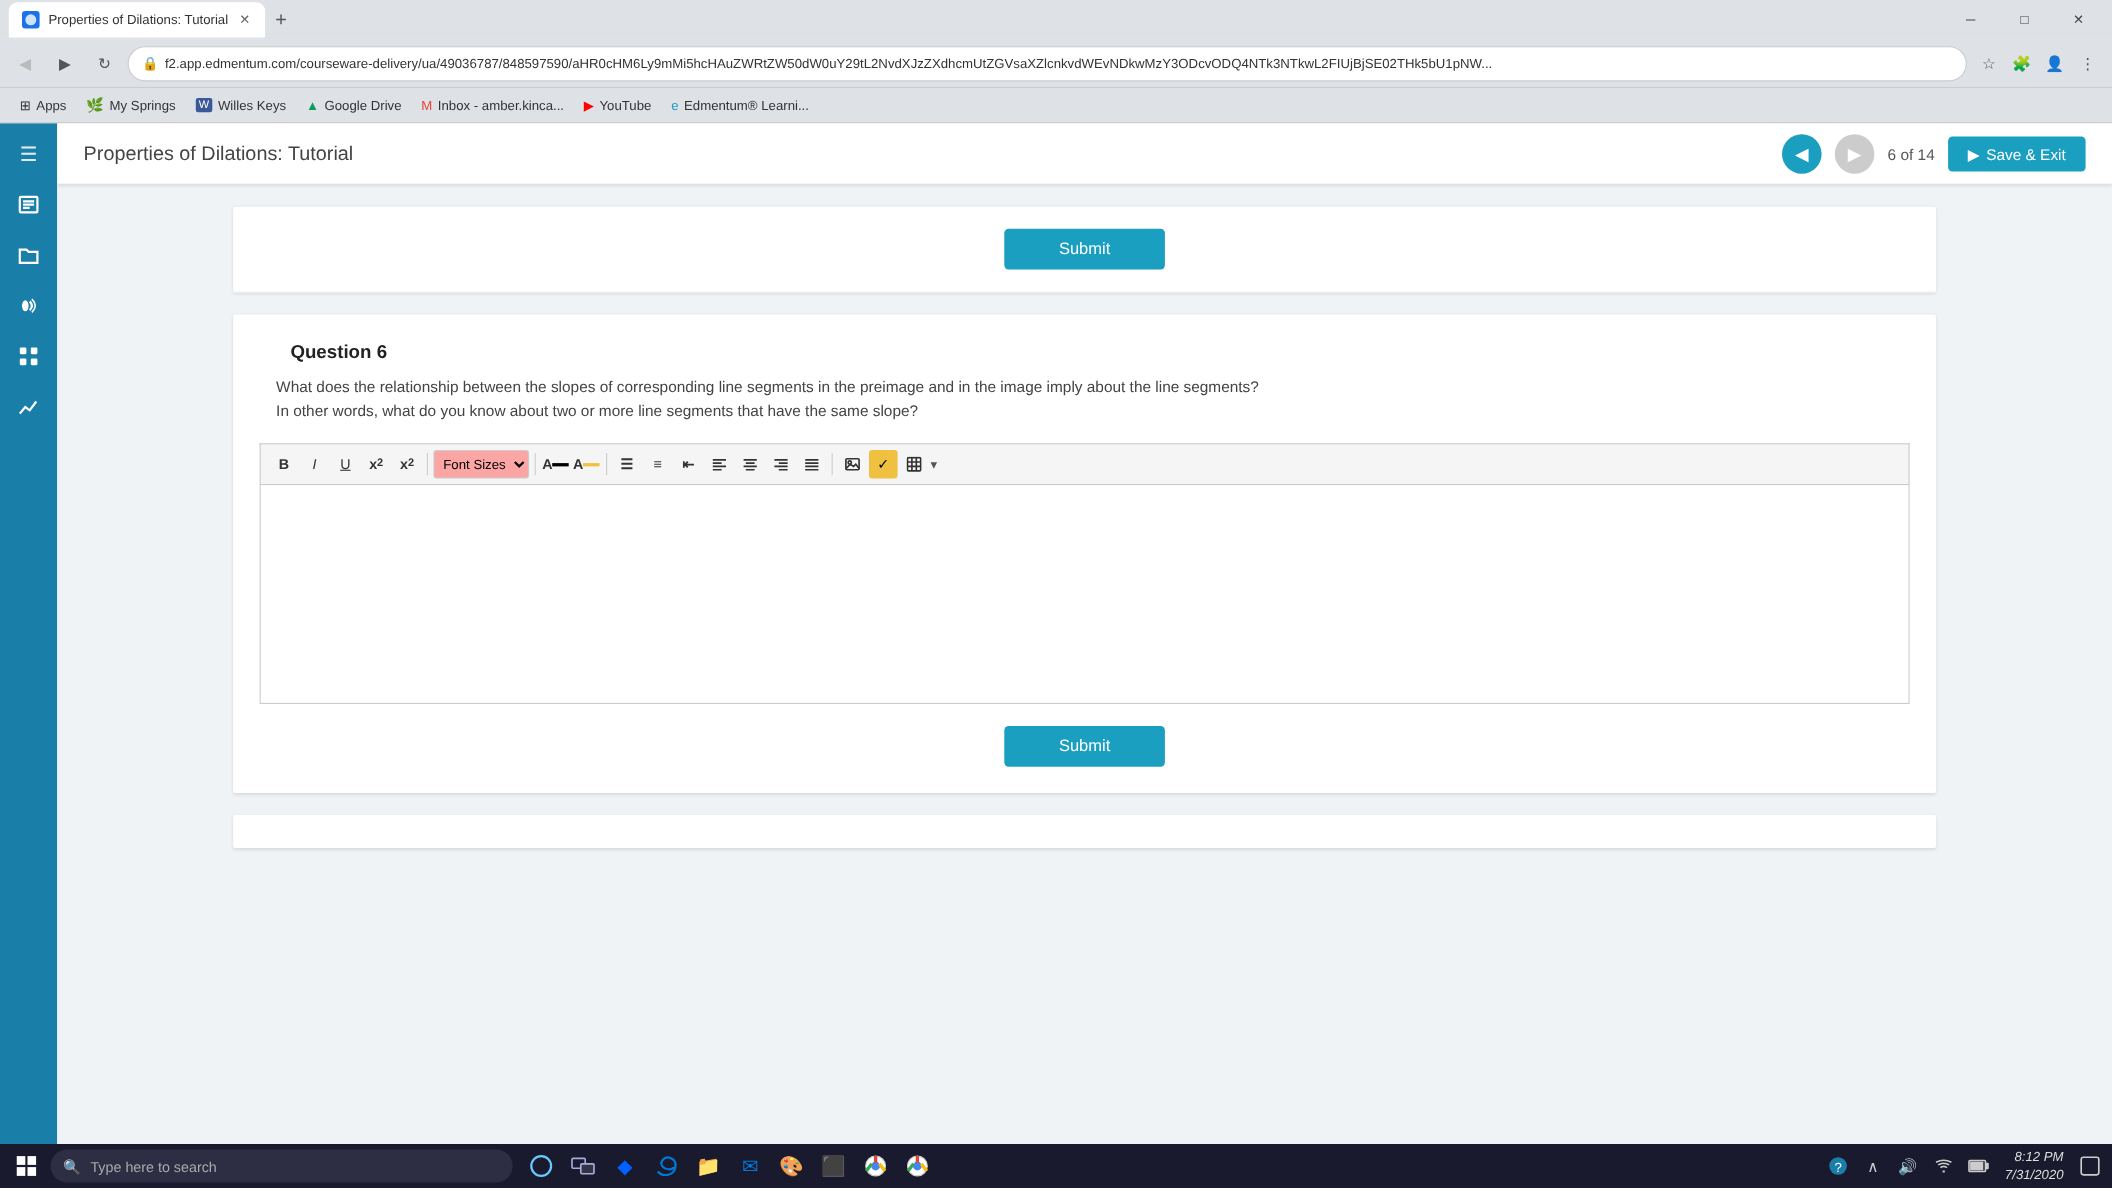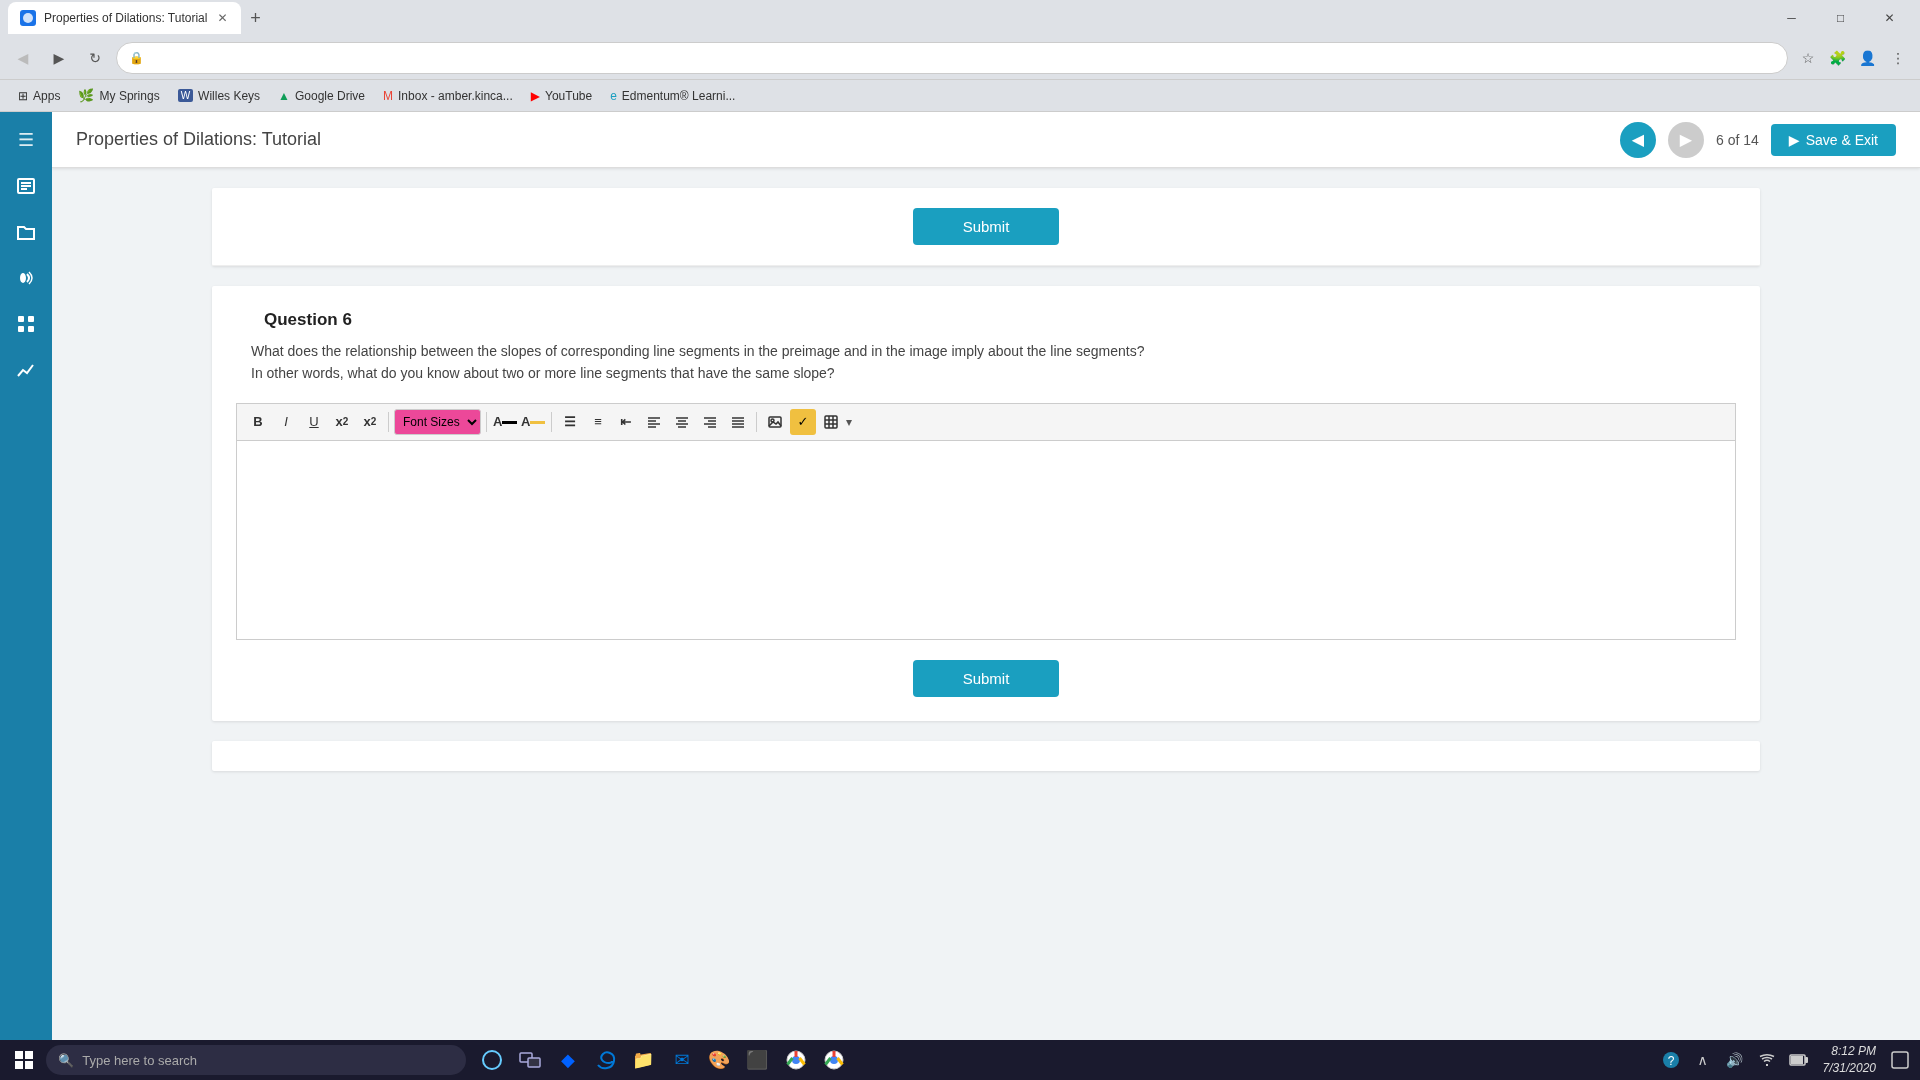--- a/index.html
+++ b/index.html
@@ -271,21 +271,21 @@
       font-weight: bold;
     }
     .toolbar-btn.italic { font-style: italic; font-weight: normal; }
     .toolbar-btn.underline { text-decoration: underline; font-weight: normal; }
     .toolbar-select {
       height: 26px;
       font-size: 12px;
       border: 1px solid #ccc;
       border-radius: 3px;
       padding: 0 4px;
-      background: #ec4899;
+      background: #fca5a5;
       cursor: pointer;
     }
     .toolbar-separator {
       width: 1px; height: 20px;
       background: #ccc;
       margin: 0 3px;
     }
     .toolbar-btn-check {
       background: #f0c040;
       border-radius: 3px;
@@ -407,20 +407,21 @@
     <div class="win-btn win-close">✕</div>
   </div>
 </div>
 
 <div class="browser-toolbar">
   <div class="nav-btn disabled">◀</div>
   <div class="nav-btn">▶</div>
   <div class="nav-btn">↻</div>
   <div class="address-bar">
     <span class="address-icon">🔒</span>
+    <span class="address-text">f2.app.edmentum.com/courseware-delivery/ua/49036787/848597590/aHR0cHM6Ly9mMi5hcHAuZWRtZW50dW0uY29tL2NvdXJzZXdhcmUtZGVsaXZlcnkvdWEvNDkwMzY3ODcvODQ4NTk3NTkwL2FIUjBjSE02THk5bU1pNW...</span>
   </div>
   <div class="toolbar-icons">
     <div class="toolbar-icon-btn">☆</div>
     <div class="toolbar-icon-btn">🧩</div>
     <div class="toolbar-icon-btn">👤</div>
     <div class="toolbar-icon-btn">⋮</div>
   </div>
 </div>
 
 <div class="bookmarks-bar">

